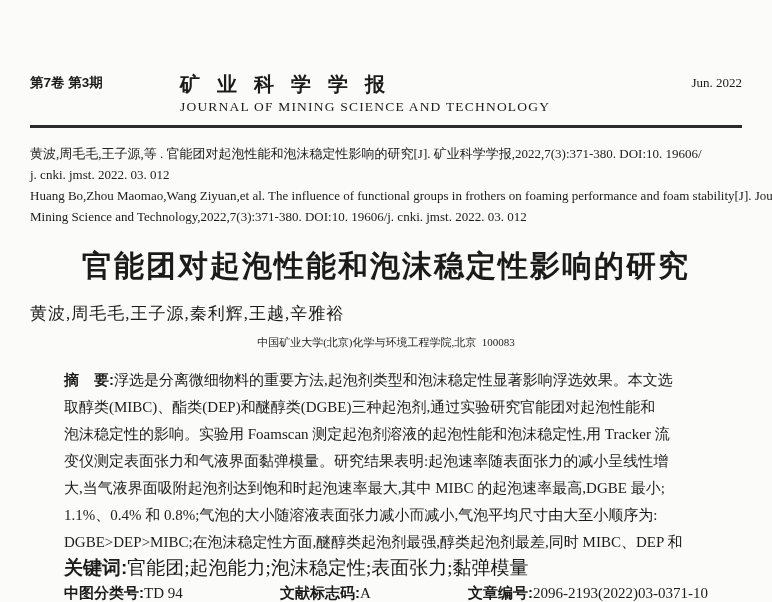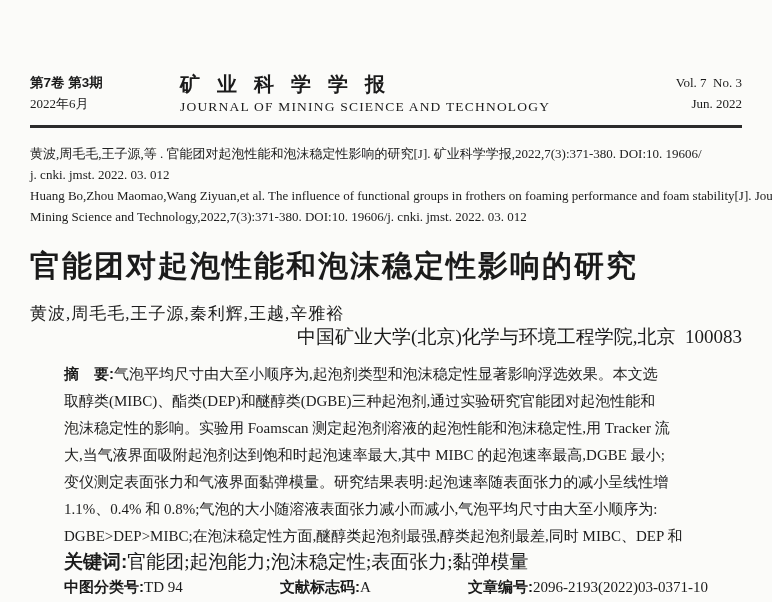--- a/index.html
+++ b/index.html
@@ -31,26 +31,26 @@
   .head-right { width: 110px; text-align: right; }
   .double-rule {
     margin-top: 7px; height: 3px;
     border-top: 2px solid #2b2b2b; border-bottom: 1.5px solid #2b2b2b;
   }
   
   .citation { margin-top: 15px; font-size: 13px; line-height: 21px; color: #202020; }
   .citation div { white-space: nowrap; }
   
   .paper-title {
-    margin-top: 20px; text-align: left;
+    margin-top: 20px; text-align: center;
     font-family: "Liberation Sans", "DejaVu Sans", sans-serif;
     font-weight: bold; font-size: 30px; line-height: 38px; letter-spacing: 2px;
   }
   .authors { margin-top: 17px; text-align: left; font-size: 17px; line-height: 24px; letter-spacing: 1px; }
-  .affiliation { margin-top: 1px; text-align: right; font-size: 19px; line-height: 19px; }
+  .affiliation { margin-top: 7px; text-align: center; font-size: 11px; line-height: 19px; }
   
   .abstract { margin: 14px 34px 0 34px; font-size: 15px; line-height: 27px; }
   .abstract .line { white-space: nowrap; }
   .label {
     font-family: "Liberation Sans", "DejaVu Sans", sans-serif;
     font-weight: bold;
   }
   .keywords { margin: 4px 34px; font-size: 19px; line-height: 16px; white-space: nowrap; }
   
   .meta-row {
@@ -61,51 +61,49 @@
   .meta-item { white-space: nowrap; }
 </style>
 </head>
 <body>
 
 <div class="page">
 
   <div class="head">
     <div class="head-col head-left">
       <div class="cn-issue">第7卷 第3期</div>
-      <div>2022年6月</div>
     </div>
     <div class="head-col head-center">
       <div class="jname-cn">矿 业 科 学 学 报</div>
       <div class="jname-en">JOURNAL OF MINING SCIENCE AND TECHNOLOGY</div>
     </div>
     <div class="head-col head-right">
-      <div>Vol. 7&nbsp;&nbsp;No. 3</div>
       <div>Jun. 2022</div>
     </div>
   </div>
 
   <div class="double-rule"></div>
 
   <div class="citation">
     <div>黄波,周毛毛,王子源,等 . 官能团对起泡性能和泡沫稳定性影响的研究[J]. 矿业科学学报,2022,7(3):371-380. DOI:10. 19606/</div>
     <div>j. cnki. jmst. 2022. 03. 012</div>
     <div>Huang Bo,Zhou Maomao,Wang Ziyuan,et al.  The influence of functional groups in frothers on foaming performance and foam stability[J].  Journal of</div>
     <div>Mining Science and Technology,2022,7(3):371-380. DOI:10. 19606/j. cnki. jmst. 2022. 03. 012</div>
   </div>
 
   <h1 class="paper-title">官能团对起泡性能和泡沫稳定性影响的研究</h1>
   <div class="authors">黄波,周毛毛,王子源,秦利辉,王越,辛雅裕</div>
   <div class="affiliation">中国矿业大学(北京)化学与环境工程学院,北京&nbsp;&nbsp;100083</div>
 
   <div class="abstract">
-    <div class="line"><span class="label">摘　要:</span><span>气泡平均尺寸由大至小顺序为,起泡剂类型和泡沫稳定性显著影响浮选效果。本文选</span></div>
+    <div class="line"><span class="label">摘　要:</span><span>浮选是分离微细物料的重要方法,起泡剂类型和泡沫稳定性显著影响浮选效果。本文选</span></div>
     <div class="line">取醇类(MIBC)、酯类(DEP)和醚醇类(DGBE)三种起泡剂,通过实验研究官能团对起泡性能和</div>
     <div class="line">泡沫稳定性的影响。实验用 Foamscan 测定起泡剂溶液的起泡性能和泡沫稳定性,用 Tracker 流</div>
+    <div class="line">变仪测定表面张力和气液界面黏弹模量。研究结果表明:起泡速率随表面张力的减小呈线性增</div>
     <div class="line">大,当气液界面吸附起泡剂达到饱和时起泡速率最大,其中 MIBC 的起泡速率最高,DGBE 最小;</div>
-    <div class="line">变仪测定表面张力和气液界面黏弹模量。研究结果表明:起泡速率随表面张力的减小呈线性增</div>
     <div class="line">1.1%、0.4% 和 0.8%;气泡的大小随溶液表面张力减小而减小,气泡平均尺寸由大至小顺序为:</div>
     <div class="line">DGBE&gt;DEP&gt;MIBC;在泡沫稳定性方面,醚醇类起泡剂最强,醇类起泡剂最差,同时 MIBC、DEP 和</div>
   </div>
 
   <div class="keywords"><span class="label">关键词:</span><span>官能团;起泡能力;泡沫稳定性;表面张力;黏弹模量</span></div>
 
   <div class="meta-row">
     <div class="meta-item"><span class="label">中图分类号:</span><span>TD 94</span></div>
     <div class="meta-item"><span class="label">文献标志码:</span><span>A</span></div>
     <div class="meta-item"><span class="label">文章编号:</span><span>2096-2193(2022)03-0371-10</span></div>

